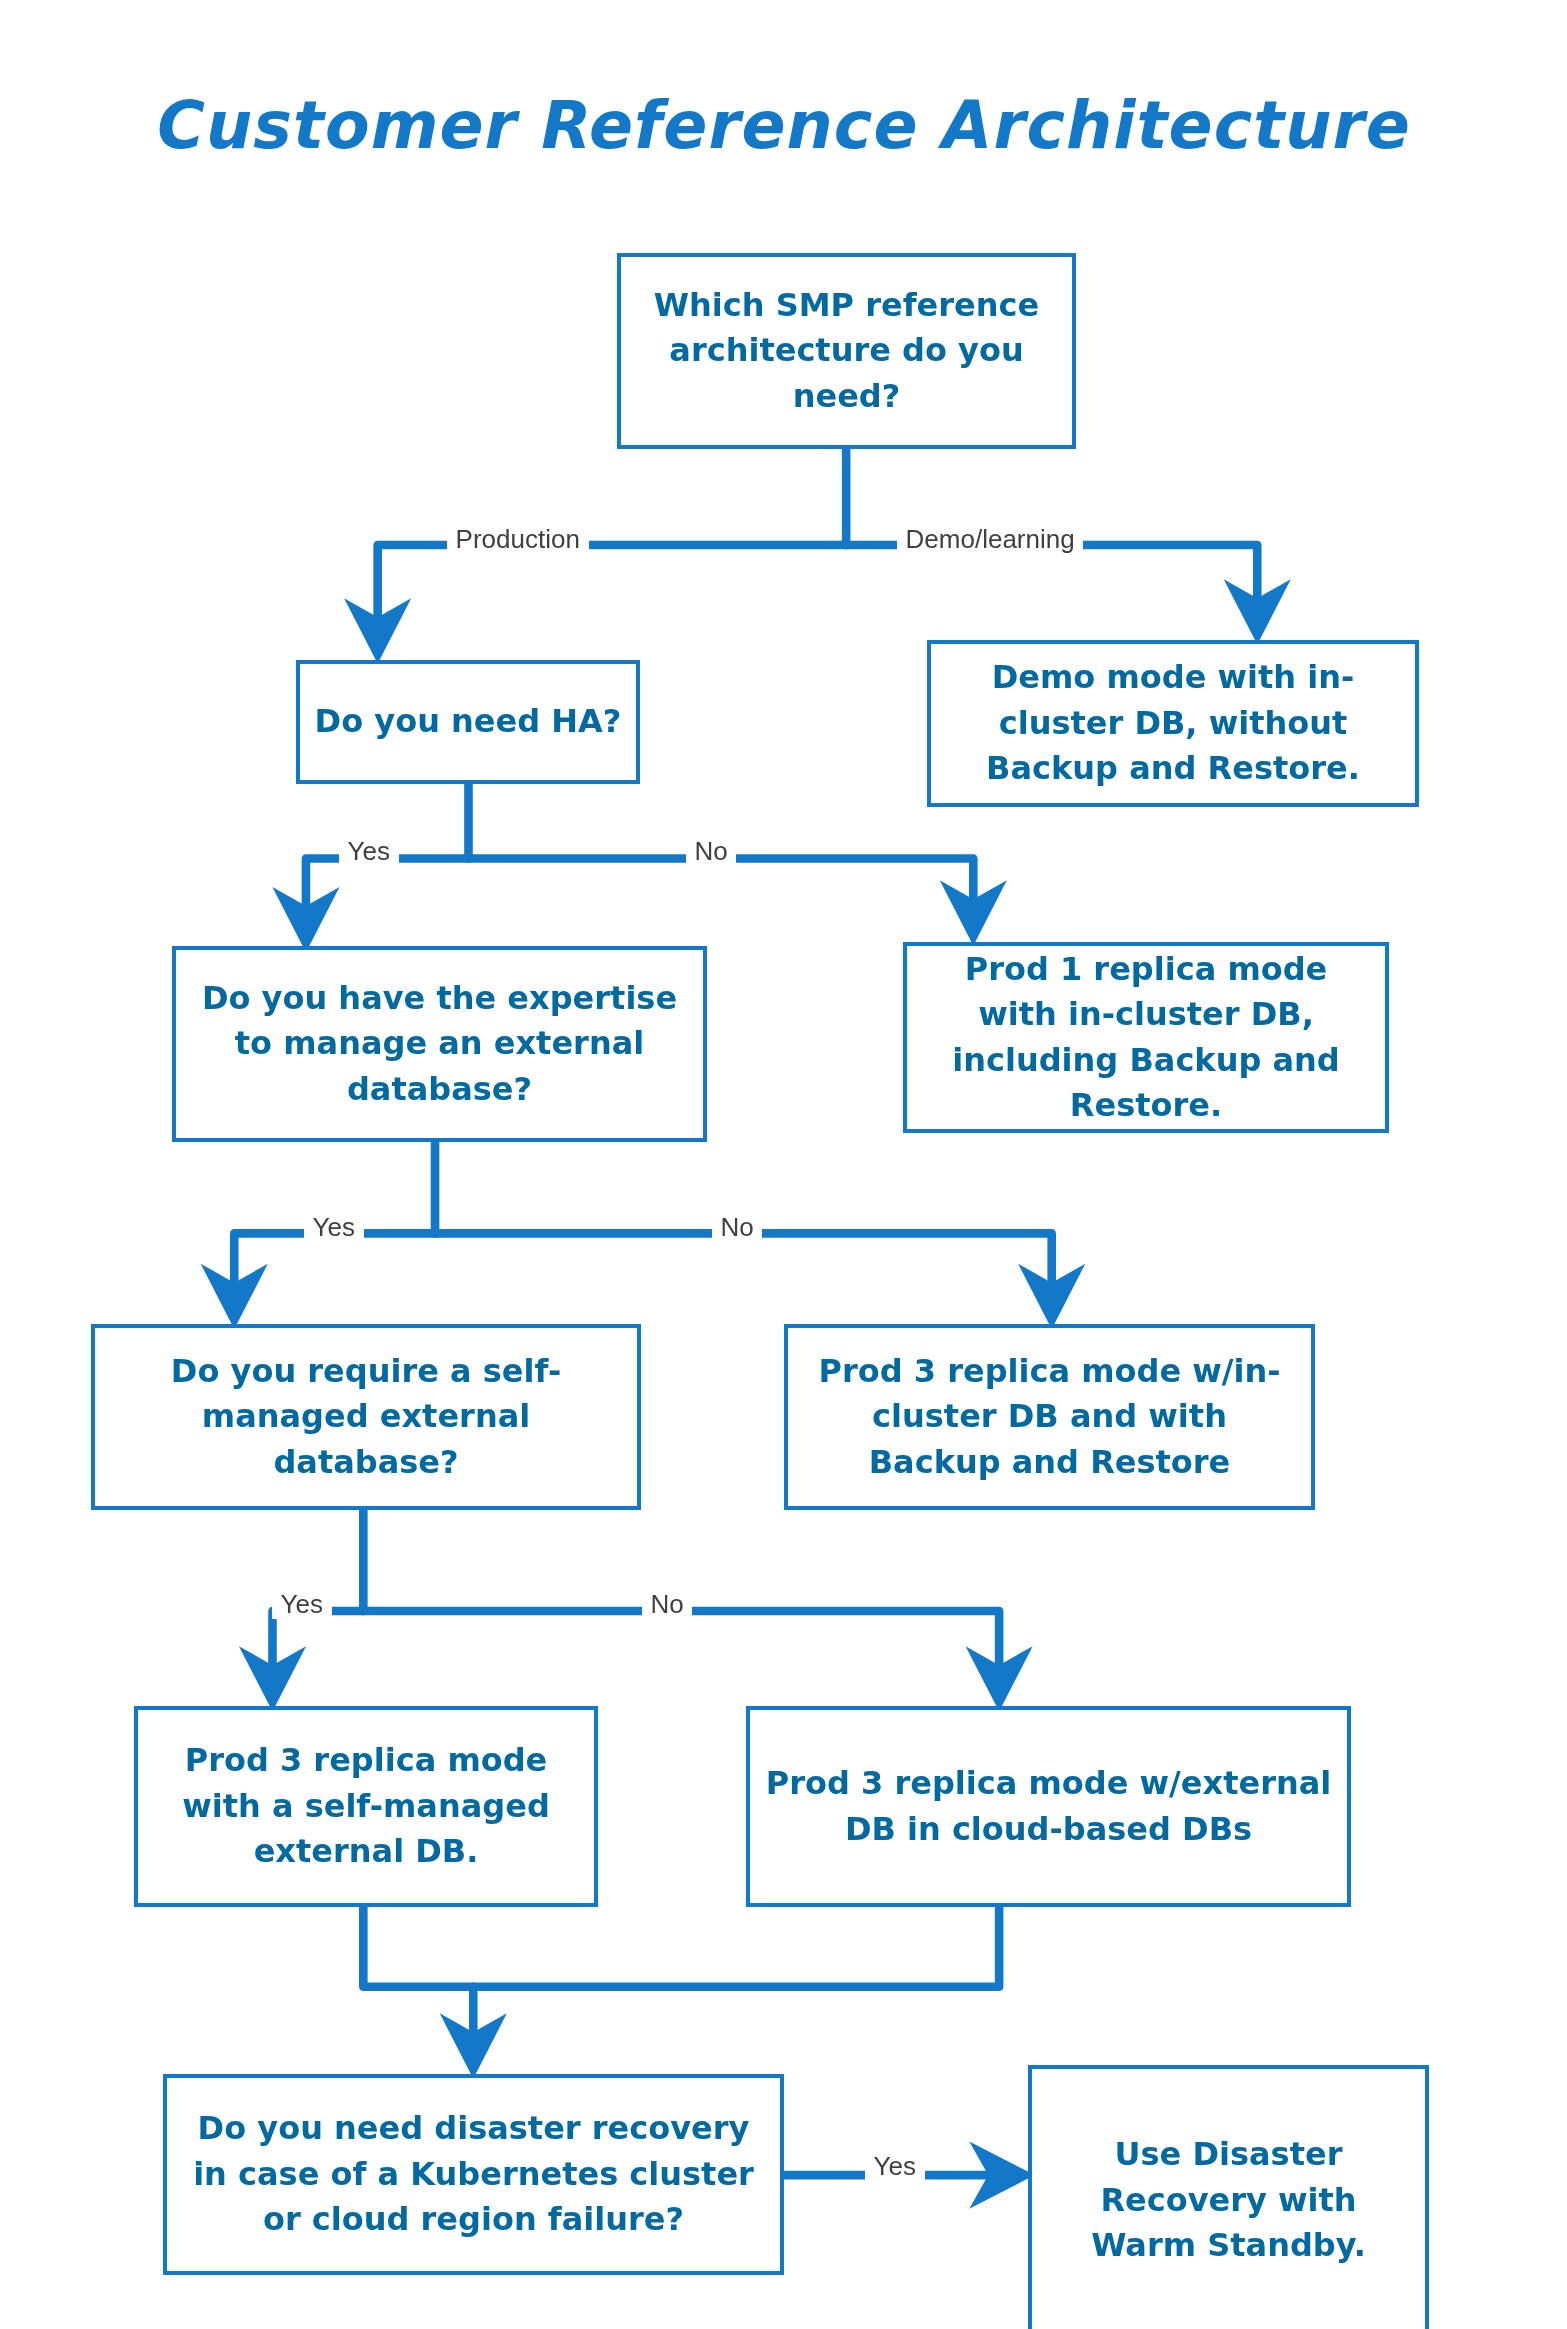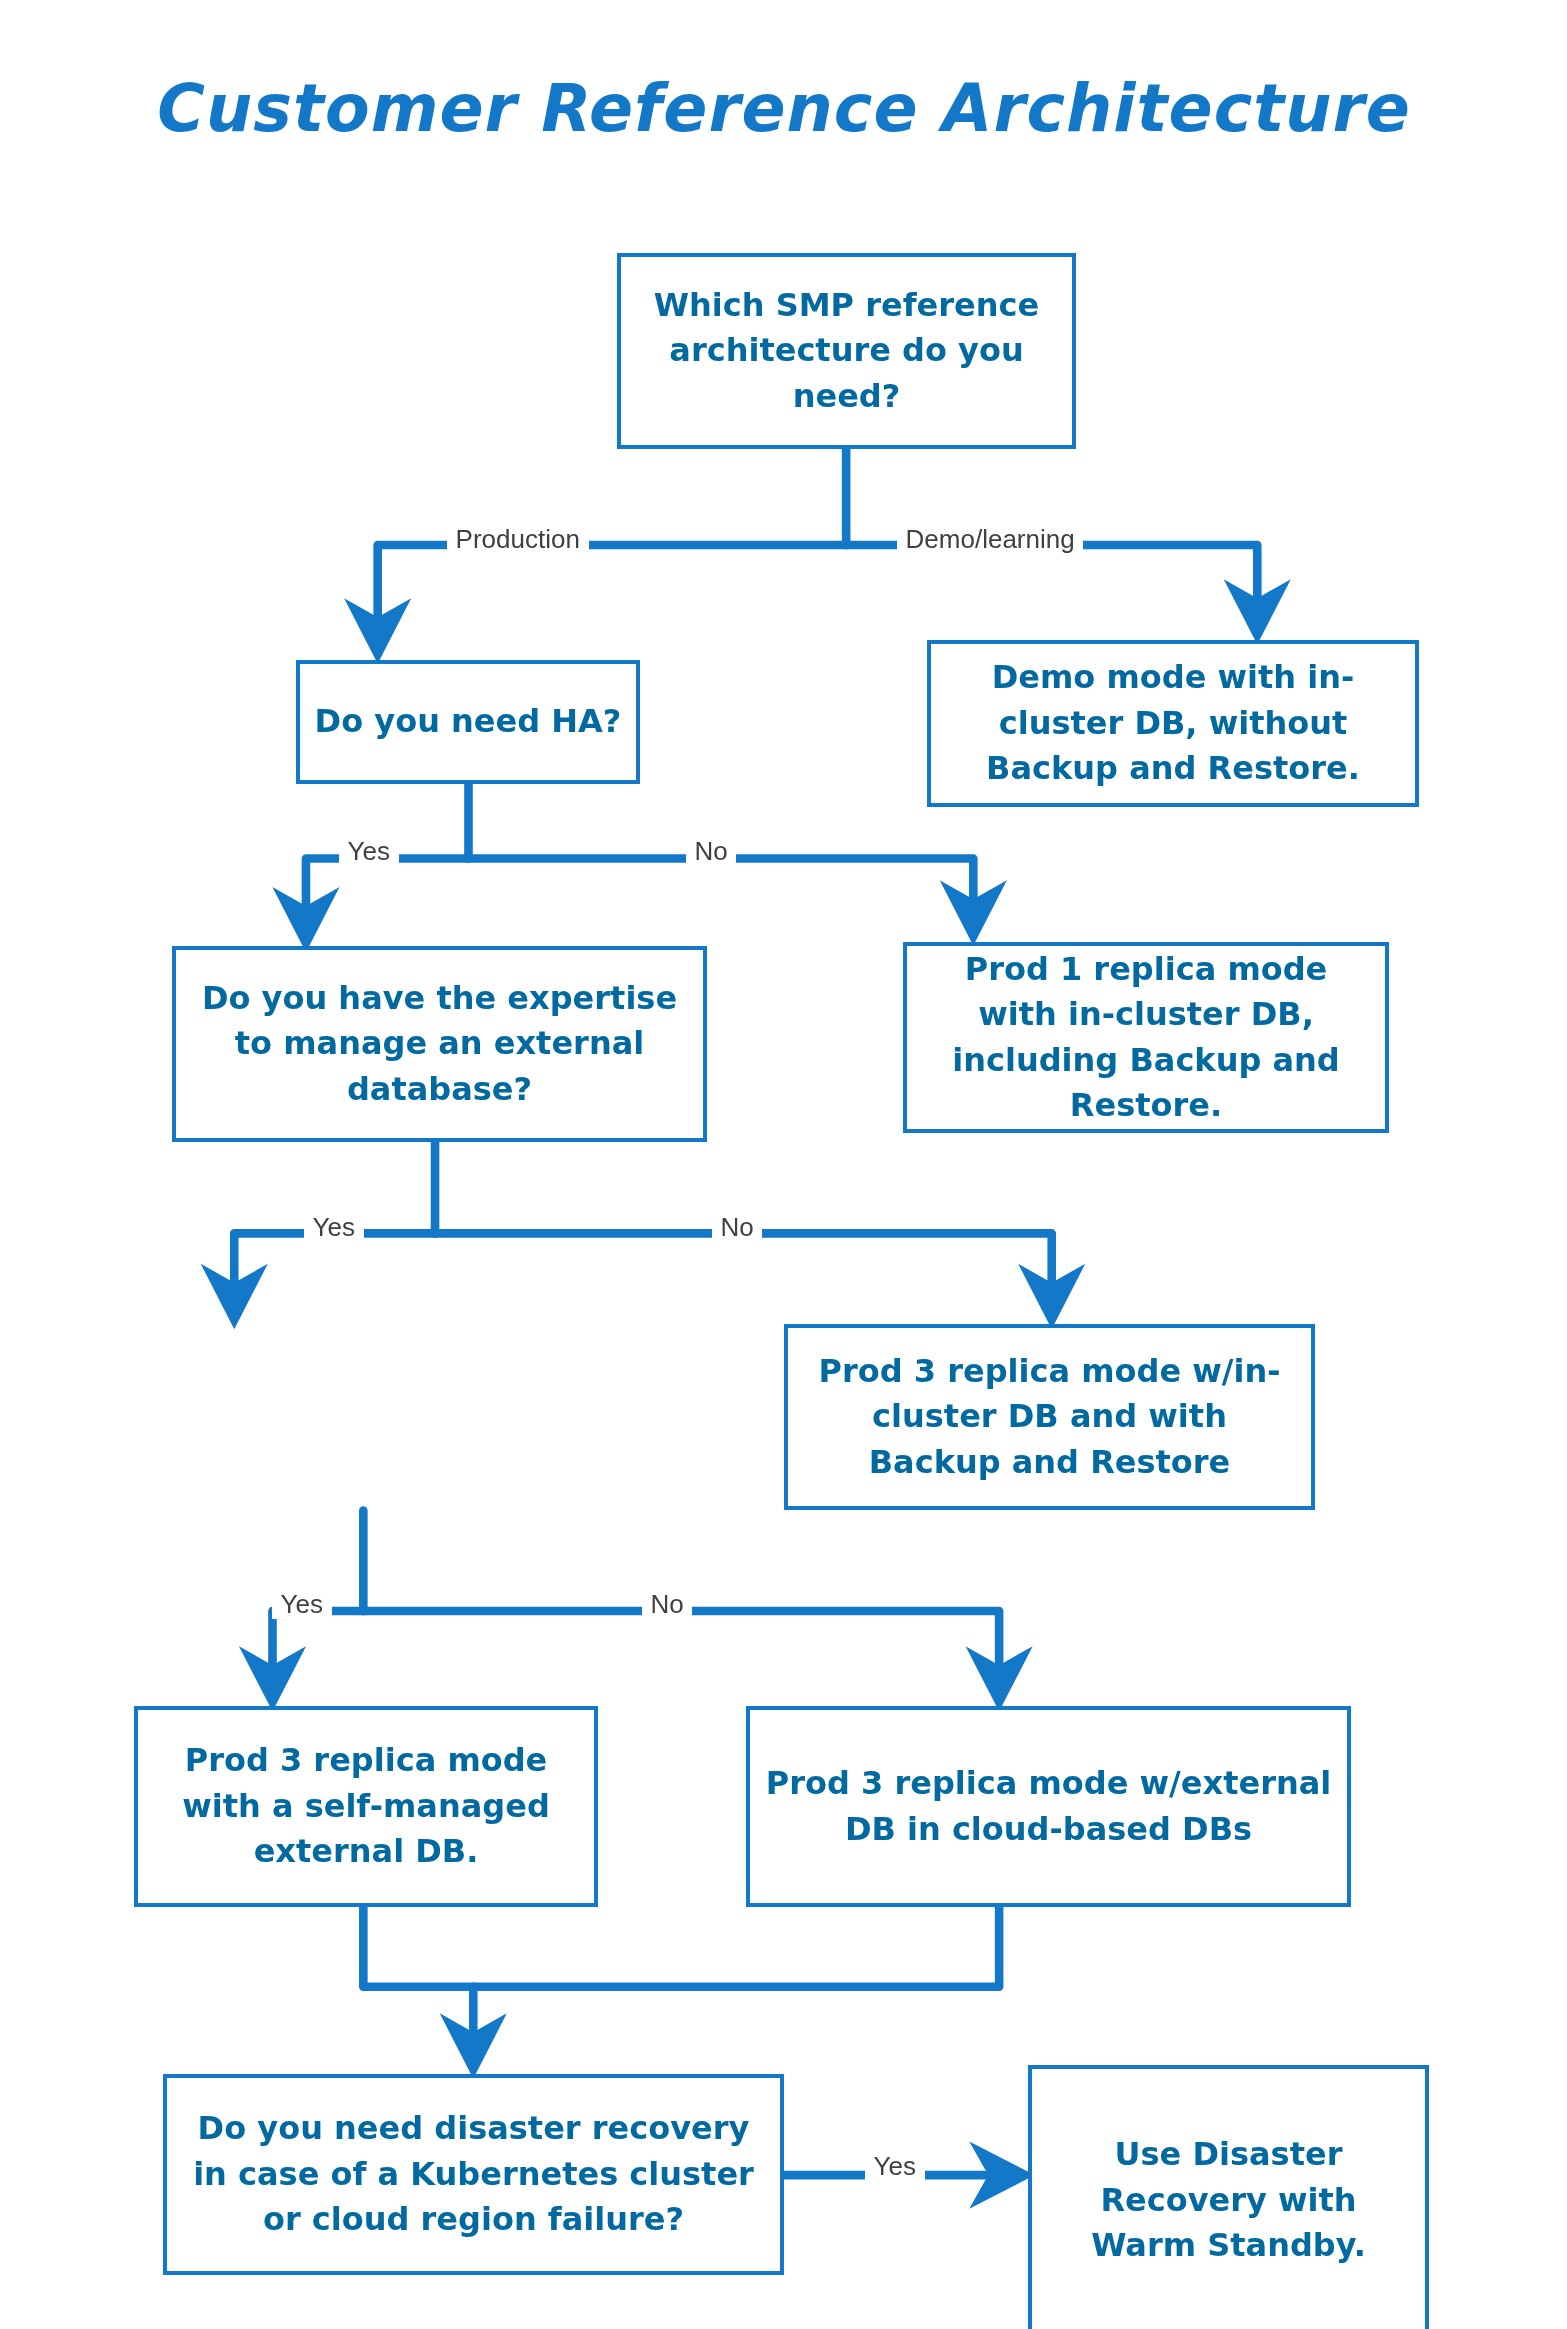--- a/index.html
+++ b/index.html
@@ -18,21 +18,21 @@
   #wires {
     position: absolute;
     left: 0; top: 0;
     width: 1568px;
     height: 2330px;
     pointer-events: none;
   }
   .title {
     position: absolute;
     left: 0;
-    top: 75px;
+    top: 92px;
     width: 1568px;
     text-align: center;
     font-family: "DejaVu Sans", sans-serif;
     font-size: 65px;
     font-weight: 700;
     font-style: italic;
     letter-spacing: 1px;
     color: #1478C8;
     line-height: 1.05;
     white-space: nowrap;
@@ -125,20 +125,23 @@
   </div>
 
   <div class="node" style="left:172px; top:946px; width:535px; height:196px;">
     <span>Do you have the expertise to manage an external database?</span>
   </div>
 
   <div class="node" style="left:784px; top:1324px; width:531px; height:186px;">
     <span>Prod 3 replica mode w/in-cluster DB and with Backup and Restore</span>
   </div>
 
+  <div class="node" style="left:91px; top:1324px; width:550px; height:186px;">
+    <span>Do you require a self-managed external database?</span>
+  </div>
 
   <div class="node" style="left:134px; top:1706px; width:464px; height:201px;">
     <span>Prod 3 replica mode with a self-managed external DB.</span>
   </div>
 
   <div class="node" style="left:746px; top:1706px; width:605px; height:201px;">
     <span>Prod 3 replica mode w/external DB in cloud-based DBs</span>
   </div>
 
   <div class="node" style="left:163px; top:2074px; width:621px; height:201px;">

